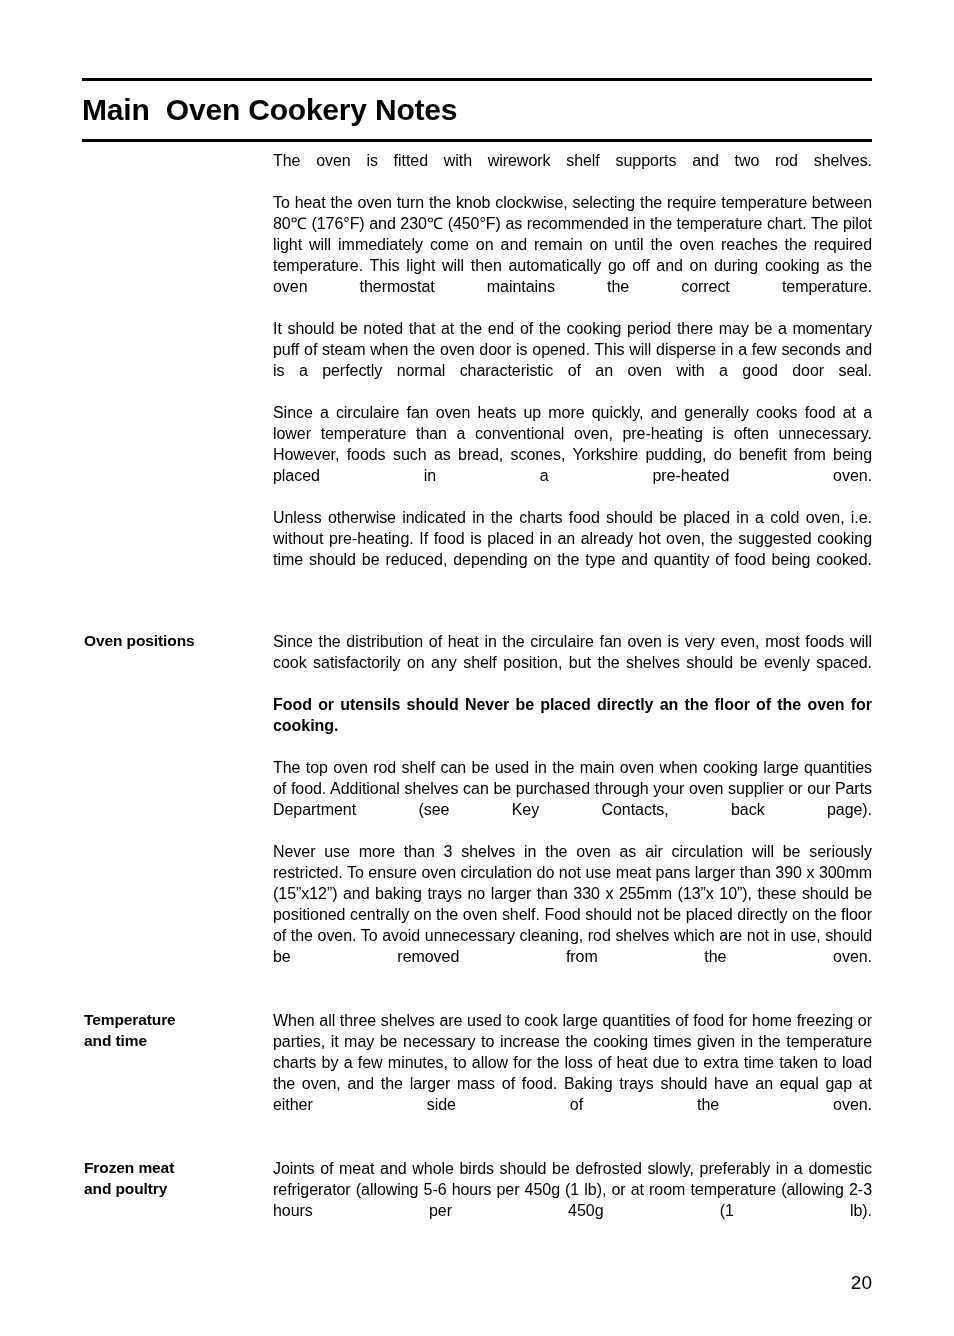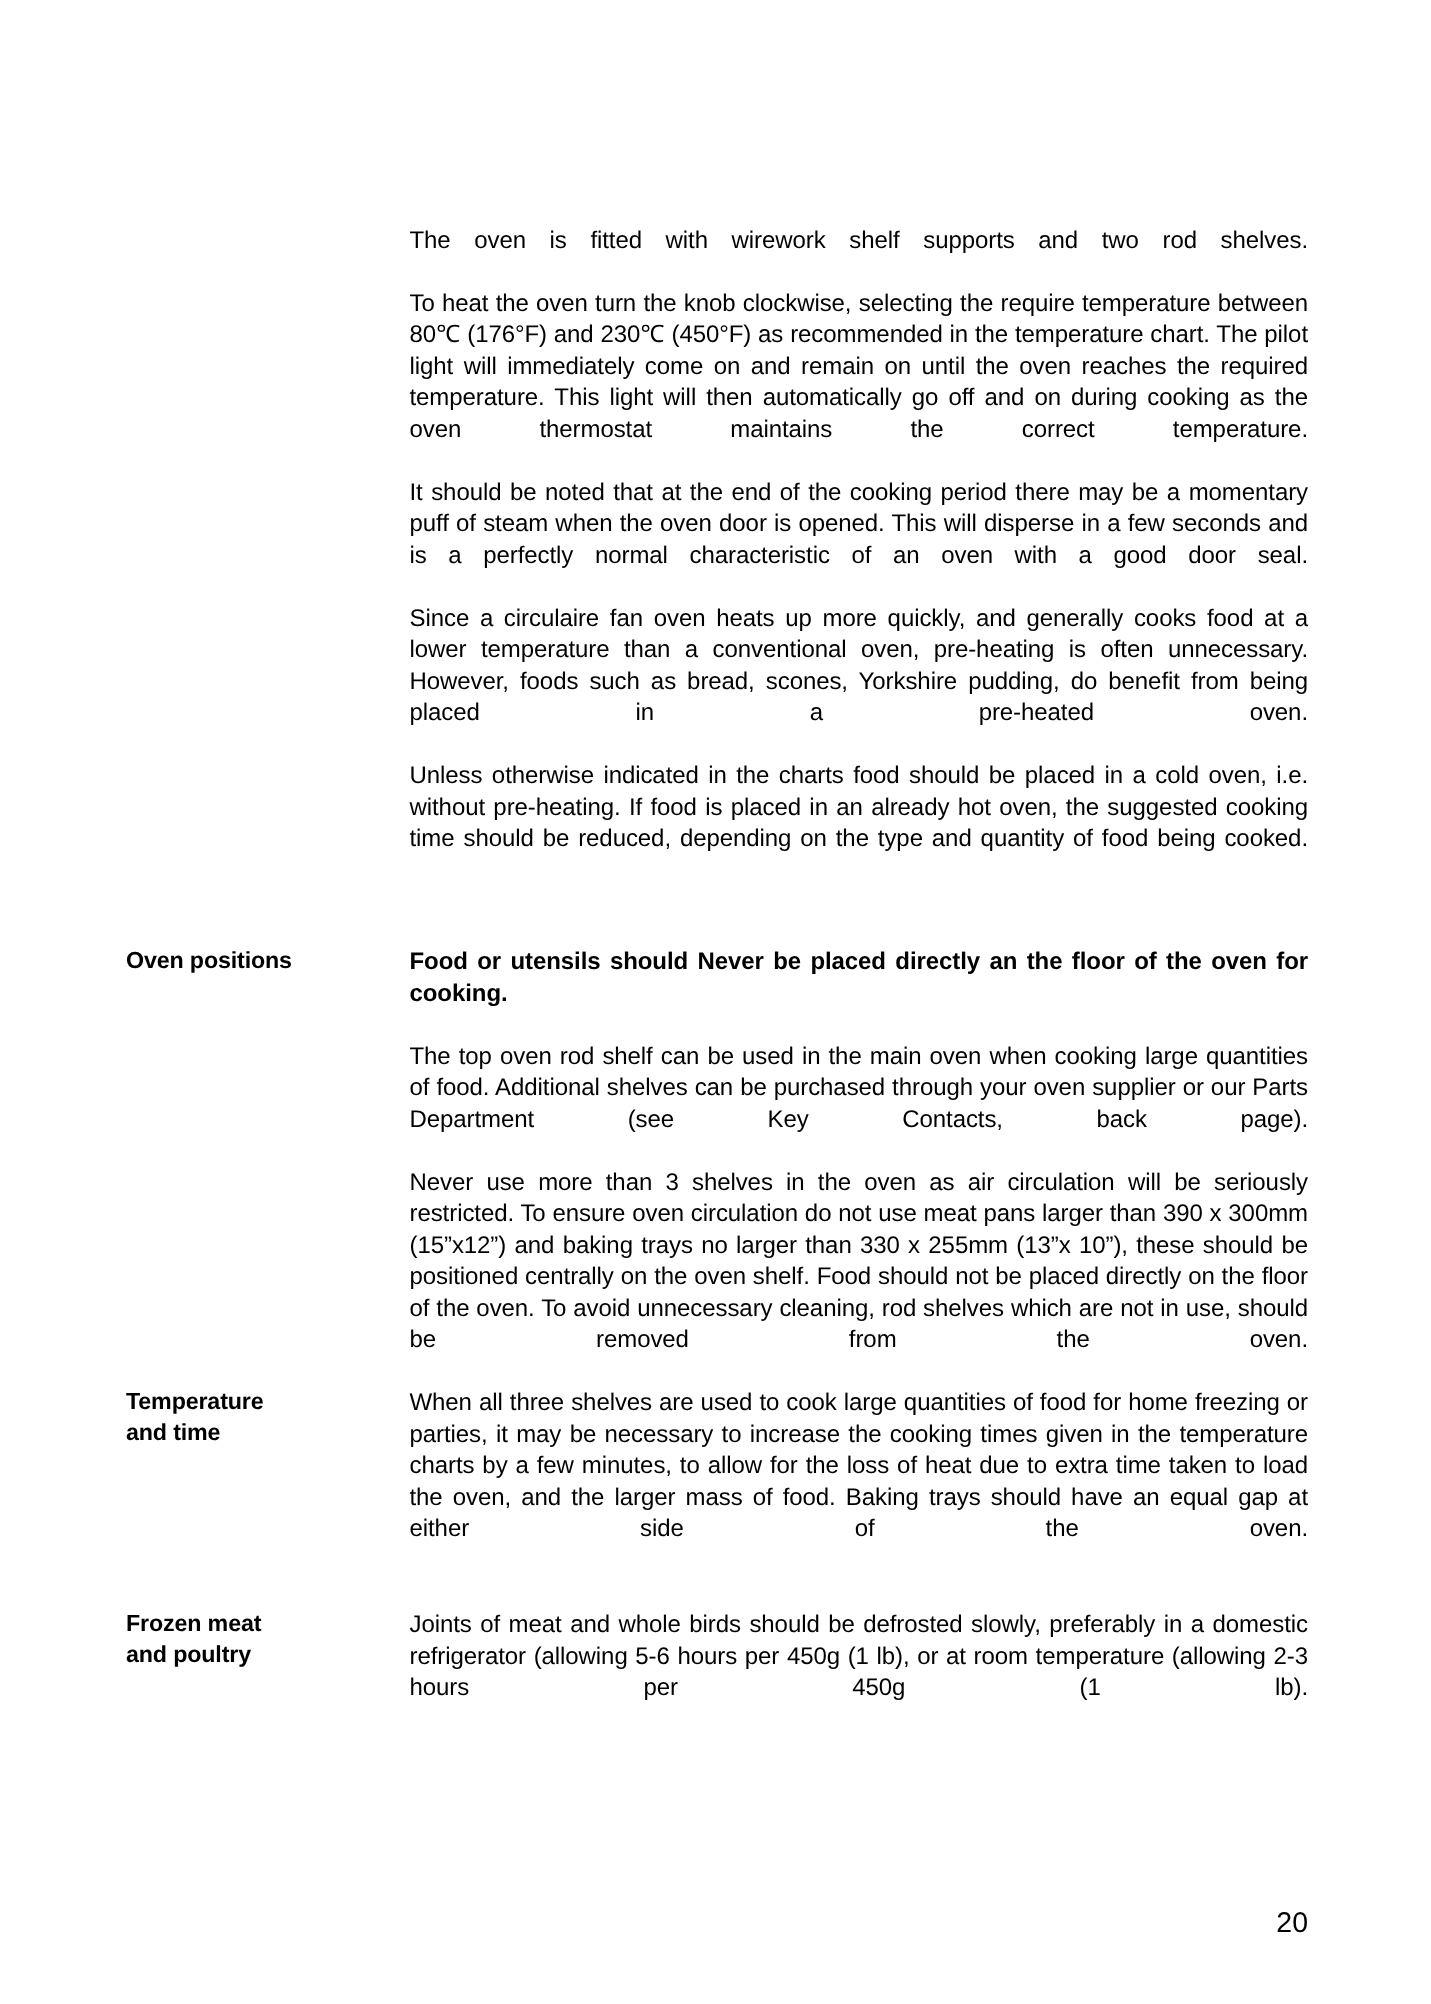--- a/index.html
+++ b/index.html
@@ -109,43 +109,49 @@
     font-size: 19px;
     line-height: 22px;
     text-align: right;
   }
 </style>
 </head>
 <body>
 
 <div class="page">
 
+  <div class="title-block">
+    <div class="rule-top"></div>
+    <h1 class="page-title">Main  Oven Cookery Notes</h1>
+    <div class="rule-bottom"></div>
+  </div>
 
   <div class="content">
 
     <div class="section">
       <div class="section-body">
         <p class="para">The oven is fitted with wirework shelf supports and two rod shelves.</p>
         <p class="para gap">To heat the oven turn the knob clockwise, selecting the require temperature between 80℃ (176°F) and 230℃ (450°F) as recommended in the temperature chart. The pilot light will immediately come on and remain on until the oven reaches the required temperature. This light will then automatically go off and on during cooking as the oven thermostat maintains the correct  temperature.</p>
         <p class="para gap">It should be noted that at the end of the cooking period there may be a momentary puff of steam when the oven door is opened. This will disperse in a few seconds and is a perfectly normal characteristic of an oven with a good door seal.</p>
         <p class="para gap">Since a circulaire fan oven heats up more quickly, and generally cooks food at a lower temperature than a conventional oven, pre-heating is often unnecessary. However, foods such as bread, scones, Yorkshire   pudding, do benefit from being placed in a pre-heated oven.</p>
         <p class="para gap">Unless otherwise indicated in the charts food should be placed in a cold oven, i.e. without pre-heating. If food is placed in an already hot oven, the suggested cooking time should be reduced, depending on the type and quantity of food being cooked.</p>
       </div>
     </div>
 
     <div class="section" style="margin-top:40px;">
       <div class="section-head">Oven positions</div>
       <div class="section-body">
+        <p class="para">Since the distribution of heat in the circulaire fan oven is very even, most foods will cook satisfactorily on any shelf position, but the shelves should be evenly spaced.</p>
         <p class="para bold">Food or utensils should Never be placed directly an the floor of the oven for cooking.</p>
         <p class="para">The top oven rod shelf can be used in the main oven when cooking large quantities of food. Additional shelves can be purchased through your oven supplier or our Parts Department (see Key Contacts, back page).</p>
         <p class="para">Never use more than 3 shelves in the oven as air circulation will be seriously restricted. To ensure oven circulation do not use meat pans larger than 390 x 300mm (15”x12”) and baking trays no larger than 330 x 255mm (13”x 10”), these should be positioned centrally on the oven shelf. Food should not be placed directly on the floor of the oven. To avoid unnecessary cleaning, rod shelves which are not in use, should be removed from the oven.</p>
       </div>
     </div>
 
-    <div class="section" style="">
+    <div class="section" style="margin-top:22px;">
       <div class="section-head" style="white-space:pre-line;">Temperature
 and time</div>
       <div class="section-body">
         <p class="para">When all three shelves are used to cook large quantities of food for home freezing or parties, it may be necessary to increase the cooking times given in the temperature charts by a few minutes, to allow for the loss of heat due to extra time taken to load the oven, and the larger mass of food. Baking trays should have an equal gap at either side of the oven.</p>
       </div>
     </div>
 
     <div class="section" style="margin-top:22px;">
       <div class="section-head" style="white-space:pre-line;">Frozen meat
 and poultry</div>

